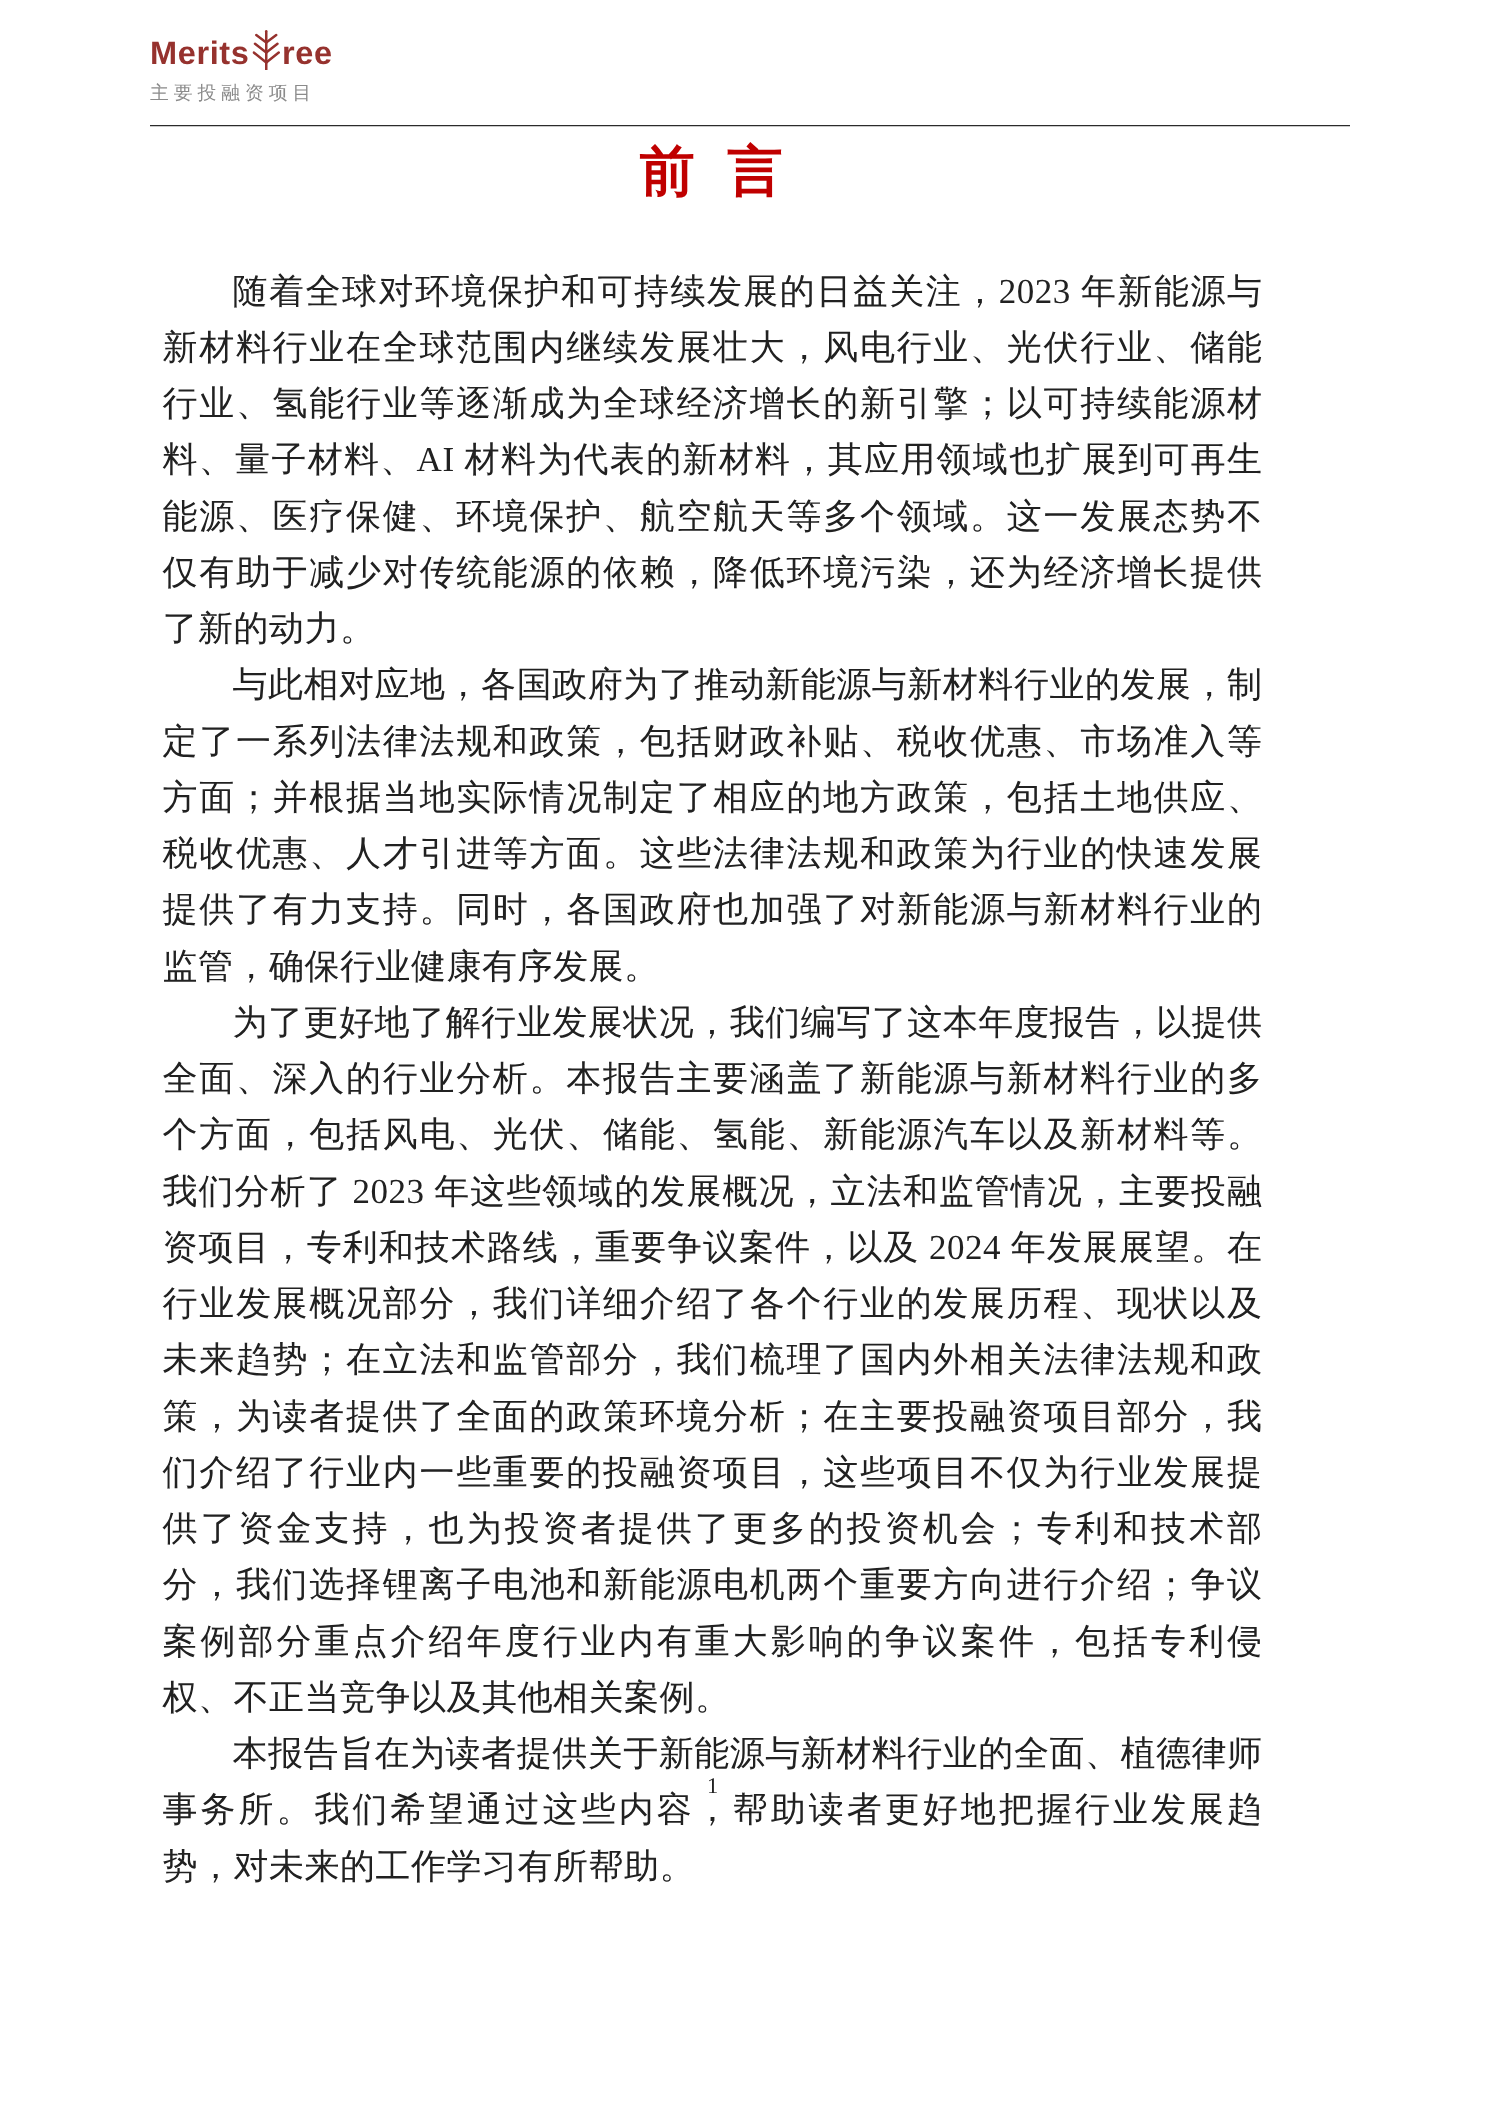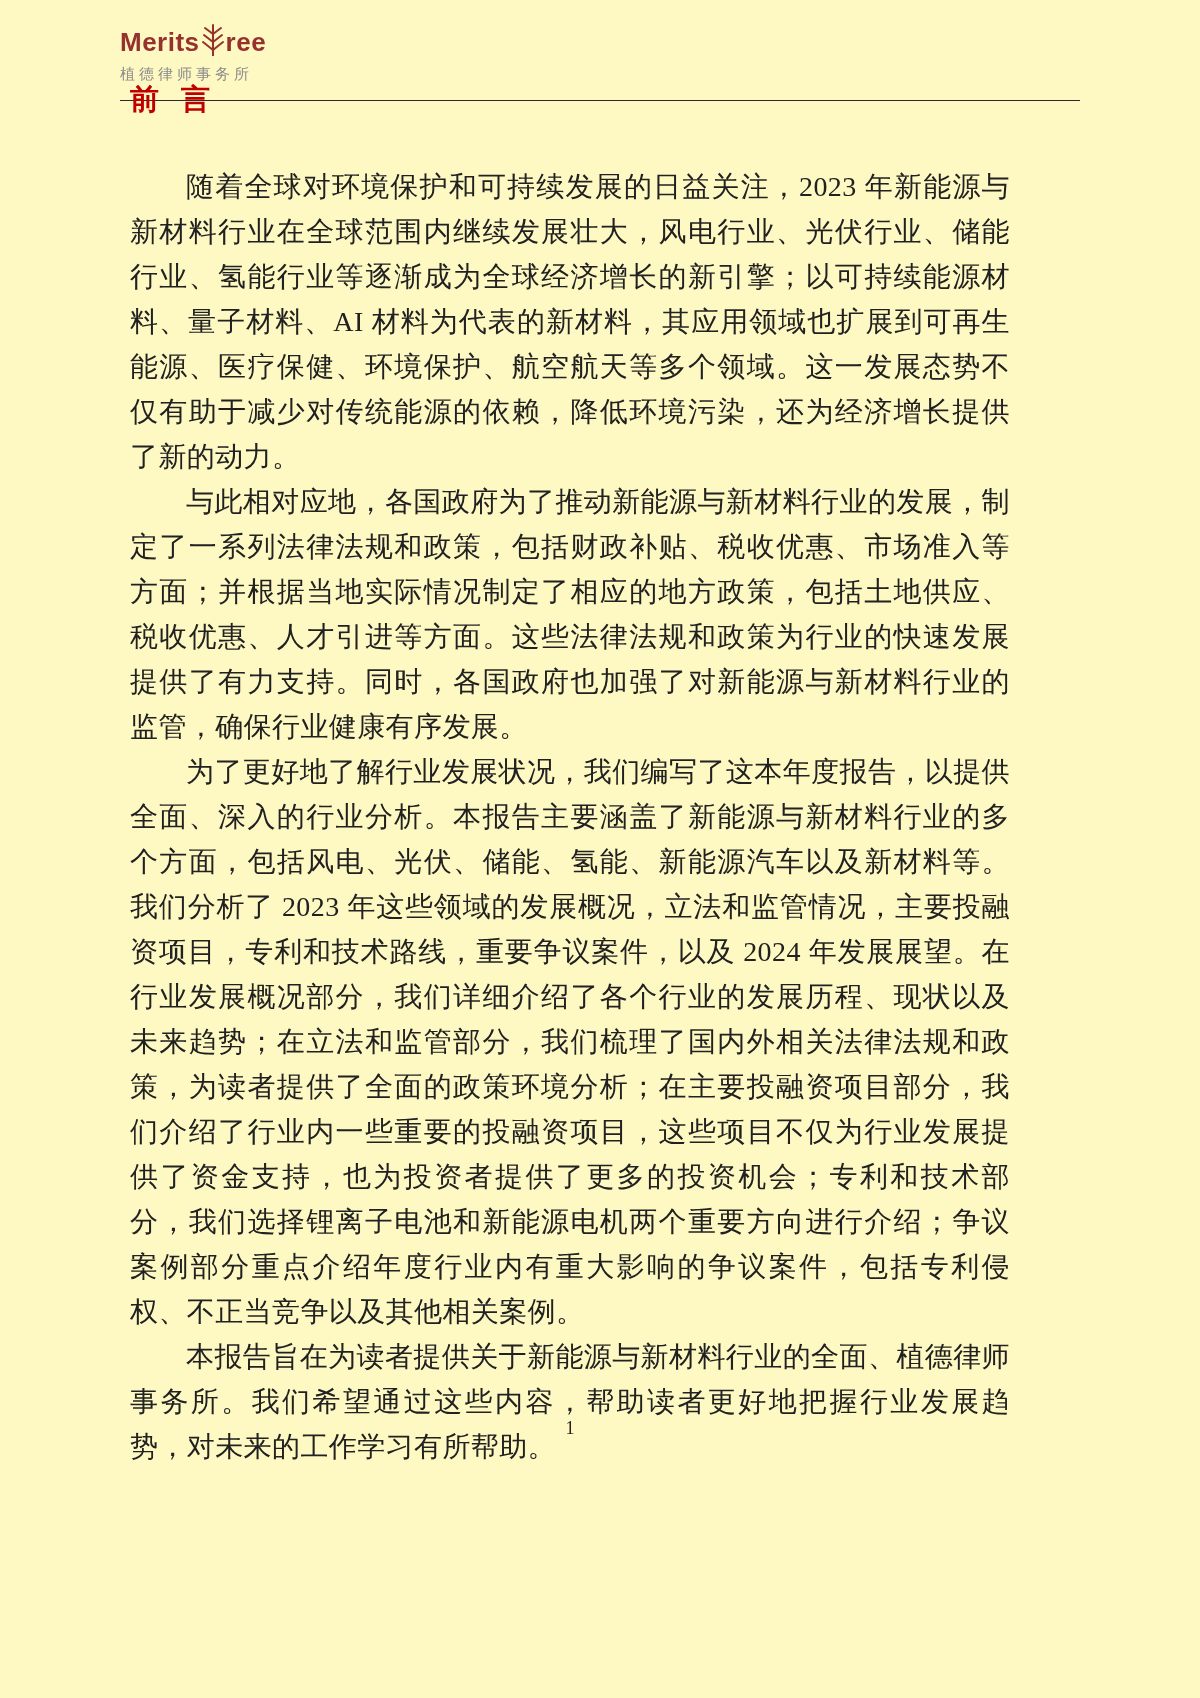--- a/index.html
+++ b/index.html
@@ -2,21 +2,21 @@
 <html><head>
 <meta charset="utf-8">
 <style>
   * { margin: 0; padding: 0; box-sizing: border-box; }
   html, body { background: #e9e9e9; }
   .page {
     position: relative;
     width: 1200px;
     height: 1698px;
     margin: 0 auto;
-    background: #fef9c3;
+    background: #ffffff;
     font-family: "Liberation Serif", "DejaVu Serif", serif;
     color: #1f1f1f;
     overflow: hidden;
   }
 
   
   .header { position: absolute; top: 22px; left: 120px; right: 120px; }
   .logo-row {
     display: flex;
     align-items: flex-end;
@@ -42,24 +42,25 @@
     position: absolute;
     top: 100px;
     left: 120px;
     right: 120px;
     border-top: 1.5px solid #2b2b2b;
   }
 
   
   .content { position: absolute; top: 0; left: 130px; width: 880px; }
   .doc-title {
-    margin-top: 80px;
+    margin-top: 108px;
+    text-align: center;
     font-family: "Liberation Sans", "DejaVu Sans", sans-serif;
     font-weight: 700;
-    font-size: 29px;
+    font-size: 44px;
     color: #c00000;
     word-spacing: 10px;
     letter-spacing: 2px;
   }
   .body-text { margin-top: 44px; }
   .para {
     font-size: 28px;
     line-height: 45px;
     text-align: justify;
     text-indent: 2em;
@@ -91,21 +92,21 @@
           <line x1="11" y1="12" x2="3" y2="6"></line>
           <line x1="11" y1="12" x2="19" y2="6"></line>
           <line x1="11" y1="20" x2="2" y2="13"></line>
           <line x1="11" y1="20" x2="20" y2="13"></line>
           <line x1="11" y1="28" x2="1" y2="20"></line>
           <line x1="11" y1="28" x2="21" y2="20"></line>
         </svg>
       </span>
       <span class="wordmark">ree</span>
     </div>
-    <div class="firm-name">植德律师事务所</div>
+    <div class="firm-name">主要投融资项目</div>
   </div>
 
   <div class="header-rule"></div>
 
   <div class="content">
     <h1 class="doc-title">前 言</h1>
     <div class="body-text">
       <p class="para">随着全球对环境保护和可持续发展的日益关注，2023 年新能源与新材料行业在全球范围内继续发展壮大，风电行业、光伏行业、储能行业、氢能行业等逐渐成为全球经济增长的新引擎；以可持续能源材料、量子材料、AI 材料为代表的新材料，其应用领域也扩展到可再生能源、医疗保健、环境保护、航空航天等多个领域。这一发展态势不仅有助于减少对传统能源的依赖，降低环境污染，还为经济增长提供了新的动力。</p>
       <p class="para">与此相对应地，各国政府为了推动新能源与新材料行业的发展，制定了一系列法律法规和政策，包括财政补贴、税收优惠、市场准入等方面；并根据当地实际情况制定了相应的地方政策，包括土地供应、税收优惠、人才引进等方面。这些法律法规和政策为行业的快速发展提供了有力支持。同时，各国政府也加强了对新能源与新材料行业的监管，确保行业健康有序发展。</p>
       <p class="para">为了更好地了解行业发展状况，我们编写了这本年度报告，以提供全面、深入的行业分析。本报告主要涵盖了新能源与新材料行业的多个方面，包括风电、光伏、储能、氢能、新能源汽车以及新材料等。我们分析了 2023 年这些领域的发展概况，立法和监管情况，主要投融资项目，专利和技术路线，重要争议案件，以及 2024 年发展展望。在行业发展概况部分，我们详细介绍了各个行业的发展历程、现状以及未来趋势；在立法和监管部分，我们梳理了国内外相关法律法规和政策，为读者提供了全面的政策环境分析；在主要投融资项目部分，我们介绍了行业内一些重要的投融资项目，这些项目不仅为行业发展提供了资金支持，也为投资者提供了更多的投资机会；专利和技术部分，我们选择锂离子电池和新能源电机两个重要方向进行介绍；争议案例部分重点介绍年度行业内有重大影响的争议案件，包括专利侵权、不正当竞争以及其他相关案例。</p>

